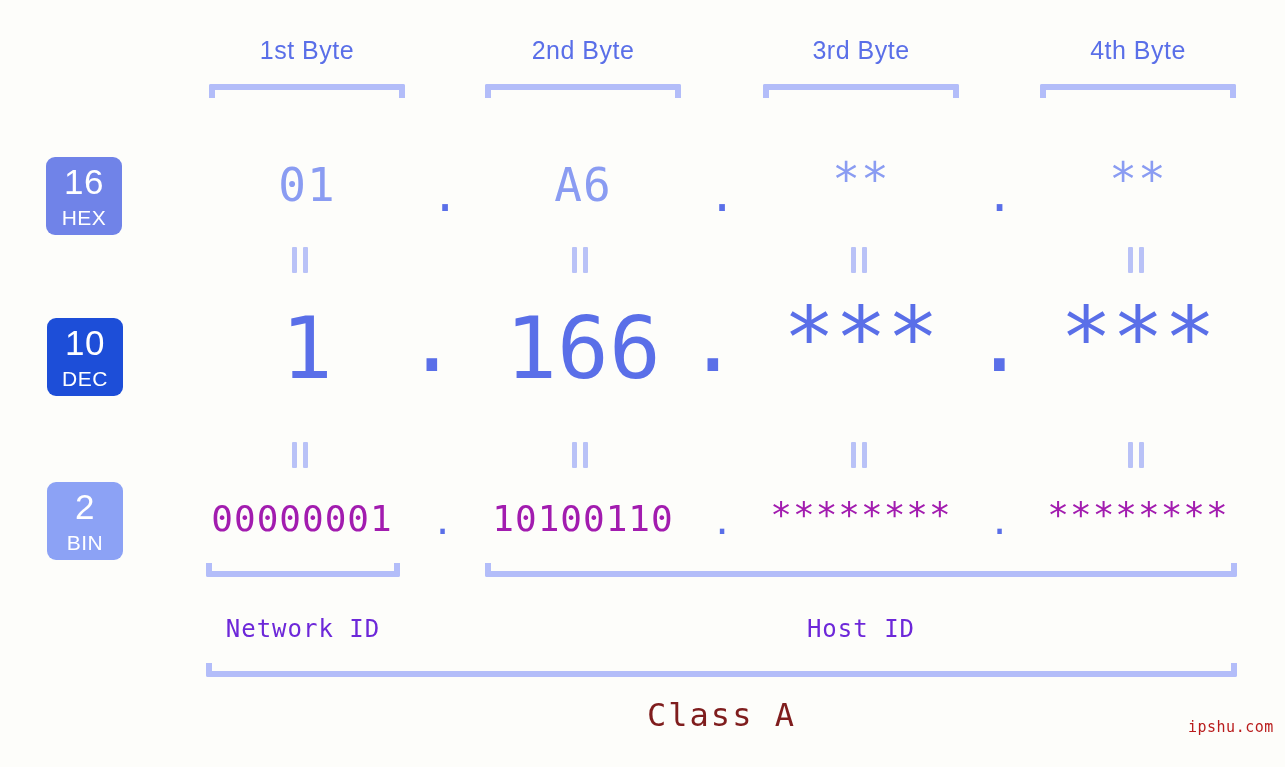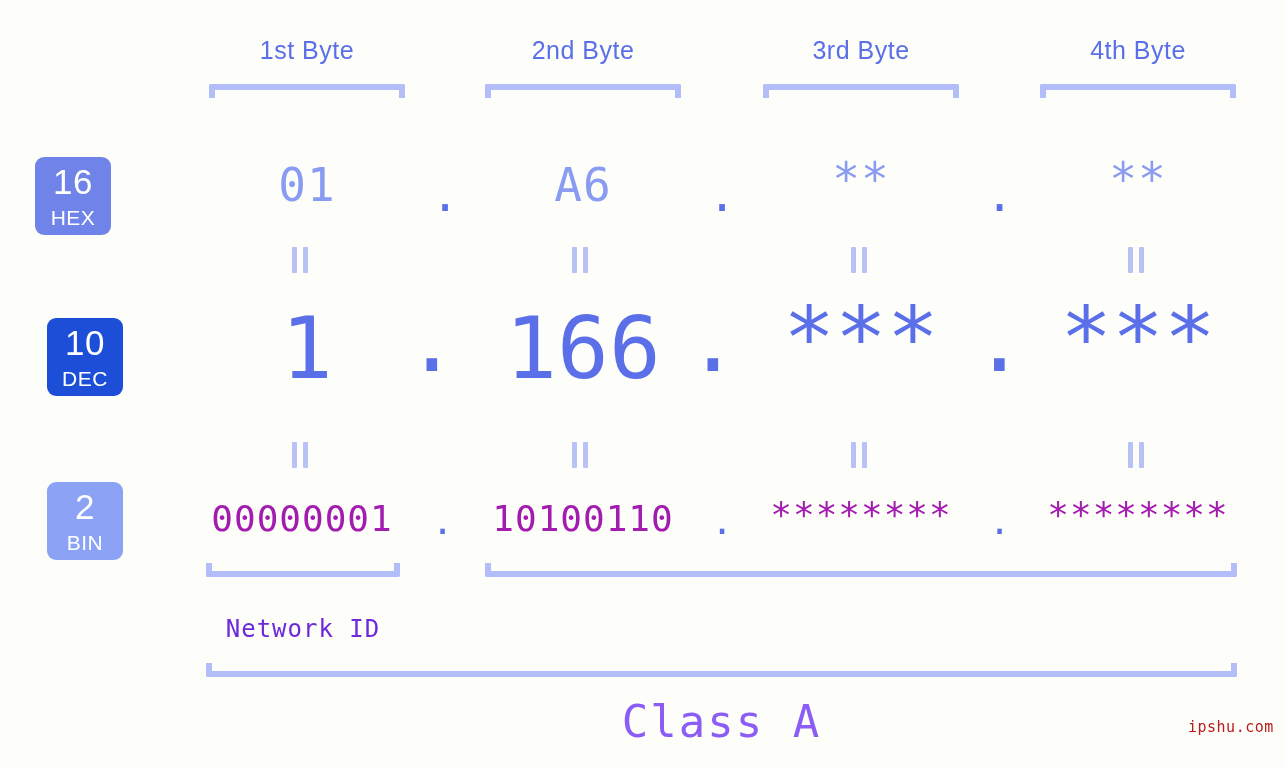--- a/index.html
+++ b/index.html
@@ -113,22 +113,22 @@
   .section-label {
     font-family: "DejaVu Sans Mono", monospace;
     font-size: 24px;
     color: #6d28d9;
     text-align: center;
     white-space: nowrap;
     letter-spacing: 1px;
   }
   .class-label {
     font-family: "DejaVu Sans Mono", monospace;
-    font-size: 44px;
-    color: #8b5cf6;
+    font-size: 32px;
+    color: #7f1d1d;
     text-align: center;
     white-space: nowrap;
     letter-spacing: 2px;
   }
   .watermark {
     font-family: "DejaVu Sans Mono", monospace;
     font-size: 15px;
     color: #b91c1c;
     white-space: nowrap;
     letter-spacing: 0.5px;
@@ -142,21 +142,21 @@
   <div class="abs byte-label" style="left:209px; top:36px; width:196px;">1st Byte</div>
   <div class="abs byte-label" style="left:485px; top:36px; width:196px;">2nd Byte</div>
   <div class="abs byte-label" style="left:763px; top:36px; width:196px;">3rd Byte</div>
   <div class="abs byte-label" style="left:1040px; top:36px; width:196px;">4th Byte</div>
 
   <div class="abs bracket-down" style="left:209px; top:84px; width:196px;"></div>
   <div class="abs bracket-down" style="left:485px; top:84px; width:196px;"></div>
   <div class="abs bracket-down" style="left:763px; top:84px; width:196px;"></div>
   <div class="abs bracket-down" style="left:1040px; top:84px; width:196px;"></div>
 
-  <div class="abs badge" style="left:35px; top:157px; background:#7083e8;">
+  <div class="abs badge" style="left:46px; top:157px; background:#7083e8;">
     <span class="num">16</span>
     <span class="base">HEX</span>
   </div>
   <div class="abs badge" style="left:47px; top:318px; background:#1d4ed8;">
     <span class="num">10</span>
     <span class="base">DEC</span>
   </div>
   <div class="abs badge" style="left:47px; top:482px; background:#8ca2f5;">
     <span class="num">2</span>
     <span class="base">BIN</span>
@@ -223,19 +223,20 @@
     <div class="abs dot" style="left:681px; top:504px; width:82px;">.</div>
     <div class="abs val" style="left:763px; top:494px; width:196px;">********</div>
     <div class="abs dot" style="left:959px; top:504px; width:81px;">.</div>
     <div class="abs val" style="left:1040px; top:494px; width:196px;">********</div>
   </div>
 
   <div class="abs bracket-up" style="left:206px; top:563px; width:194px;"></div>
   <div class="abs bracket-up" style="left:485px; top:563px; width:752px;"></div>
 
   <div class="abs section-label" style="left:206px; top:615px; width:194px;">Network ID</div>
+  <div class="abs section-label" style="left:485px; top:615px; width:752px;">Host ID</div>
 
   <div class="abs bracket-up" style="left:206px; top:663px; width:1031px;"></div>
   <div class="abs class-label" style="left:206px; top:696px; width:1031px;">Class A</div>
 
   <div class="abs watermark" style="left:1188px; top:718px;">ipshu.com</div>
 
 </div>
 
 </body></html>

